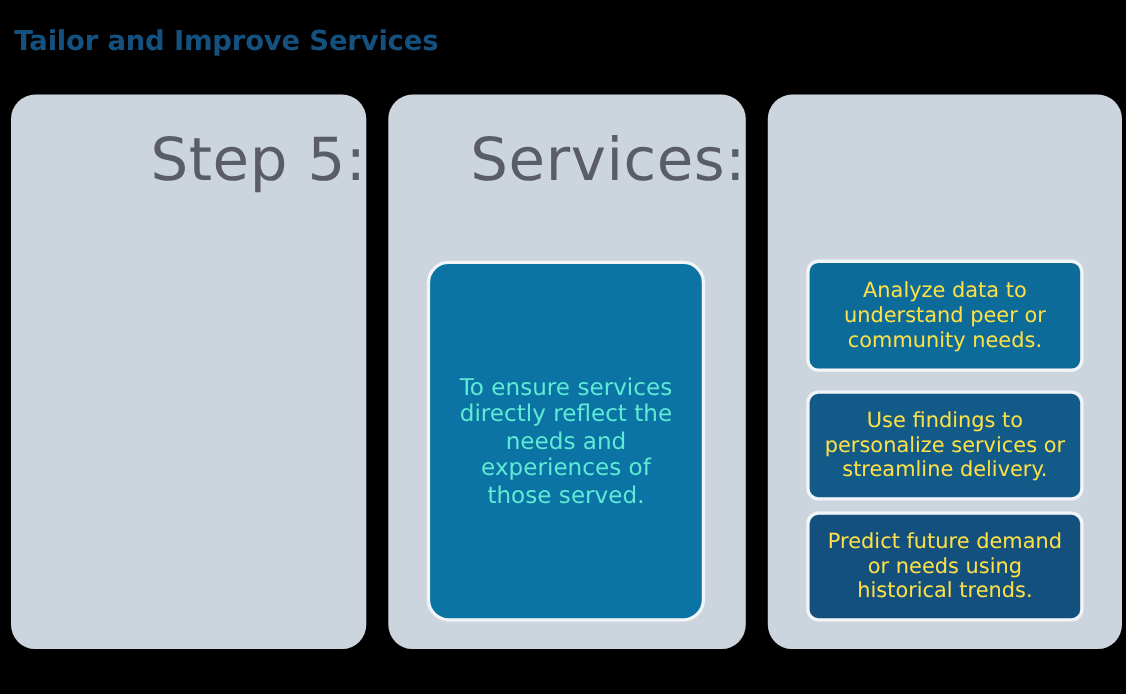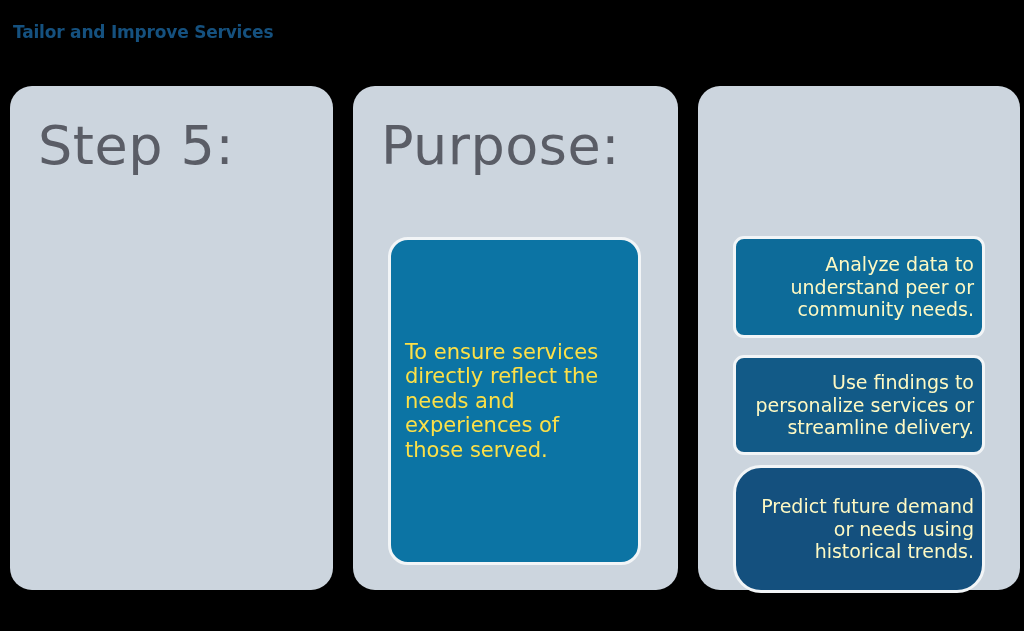--- a/index.html
+++ b/index.html
@@ -15,21 +15,21 @@
   body {
     font-family: "DejaVu Sans", "Liberation Sans", sans-serif;
     position: relative;
   }
 
   
   #slide-title {
     position: absolute;
     left: 13px;
     top: 22px;
-    font-size: 17px;
+    font-size: 25px;
     font-weight: 600;
     letter-spacing: -0.2px;
     color: #15517f;
     white-space: nowrap;
   }
 
   
   .panel {
     position: absolute;
     top: 86px;
@@ -40,86 +40,86 @@
 
   #panel-step    { left: 10px;  width: 323px; }
   #panel-purpose { left: 353px; width: 325px; }
   #panel-actions { left: 698px; width: 322px; }
 
   .panel-heading {
     position: absolute;
     top: 28px;
     left: 0;
     width: 100%;
-    text-align: left;
+    text-align: right;
     font-size: 54px;
     font-weight: 400;
     line-height: 1.18;
     color: #5a5d66;
     letter-spacing: 0.5px;
-    margin-left: 28px;
   }
 
   
   #purpose-card {
     position: absolute;
     left: 35px;
     top: 151px;
     width: 253px;
     height: 328px;
     background: #0c74a4;
     border: 3px solid #f2f5f7;
     border-radius: 20px;
     display: flex;
     align-items: center;
     justify-content: center;
     padding: 10px 14px;
   }
 
   #purpose-card .card-text {
-    color: #fde047;
+    color: #5eead4;
     font-size: 21px;
     line-height: 1.17;
+    text-align: center;
   }
 
   
   .action-card {
     position: absolute;
     left: 35px;
     width: 252px;
     border: 3px solid #f2f5f7;
     border-radius: 11px;
     display: flex;
     align-items: center;
     justify-content: center;
     padding: 6px 8px;
   }
 
   .action-card .card-text {
-    color: #fef9c3;
+    color: #fde047;
     font-size: 19px;
     line-height: 1.2;
-    text-align: right;
+    text-align: center;
   }
 
   #action-card-0 { top: 150px; height: 102px; background: #0d6b99; }
   #action-card-1 { top: 269px; height: 100px; background: #125a87; }
-  #action-card-2 { top: 379px; height: 128px; background: #14507e; border-radius: 28px; }
+  #action-card-2 { top: 379px; height: 100px; background: #14507e; }
 </style>
 </head>
 <body>
 
 <div id="slide-title">Tailor and Improve Services</div>
 
 <div class="panel" id="panel-step">
   <div class="panel-heading">Step 5:</div>
 </div>
 
 <div class="panel" id="panel-purpose">
-  <div class="panel-heading">Purpose:</div>
+  <div class="panel-heading">Services:</div>
 
   <div id="purpose-card">
     <div class="card-text">To ensure services directly reflect the needs and experiences of those served.</div>
   </div>
 </div>
 
 <div class="panel" id="panel-actions">
 
   <div class="action-card" id="action-card-0">
     <div class="card-text">Analyze data to understand peer or community needs.</div>

